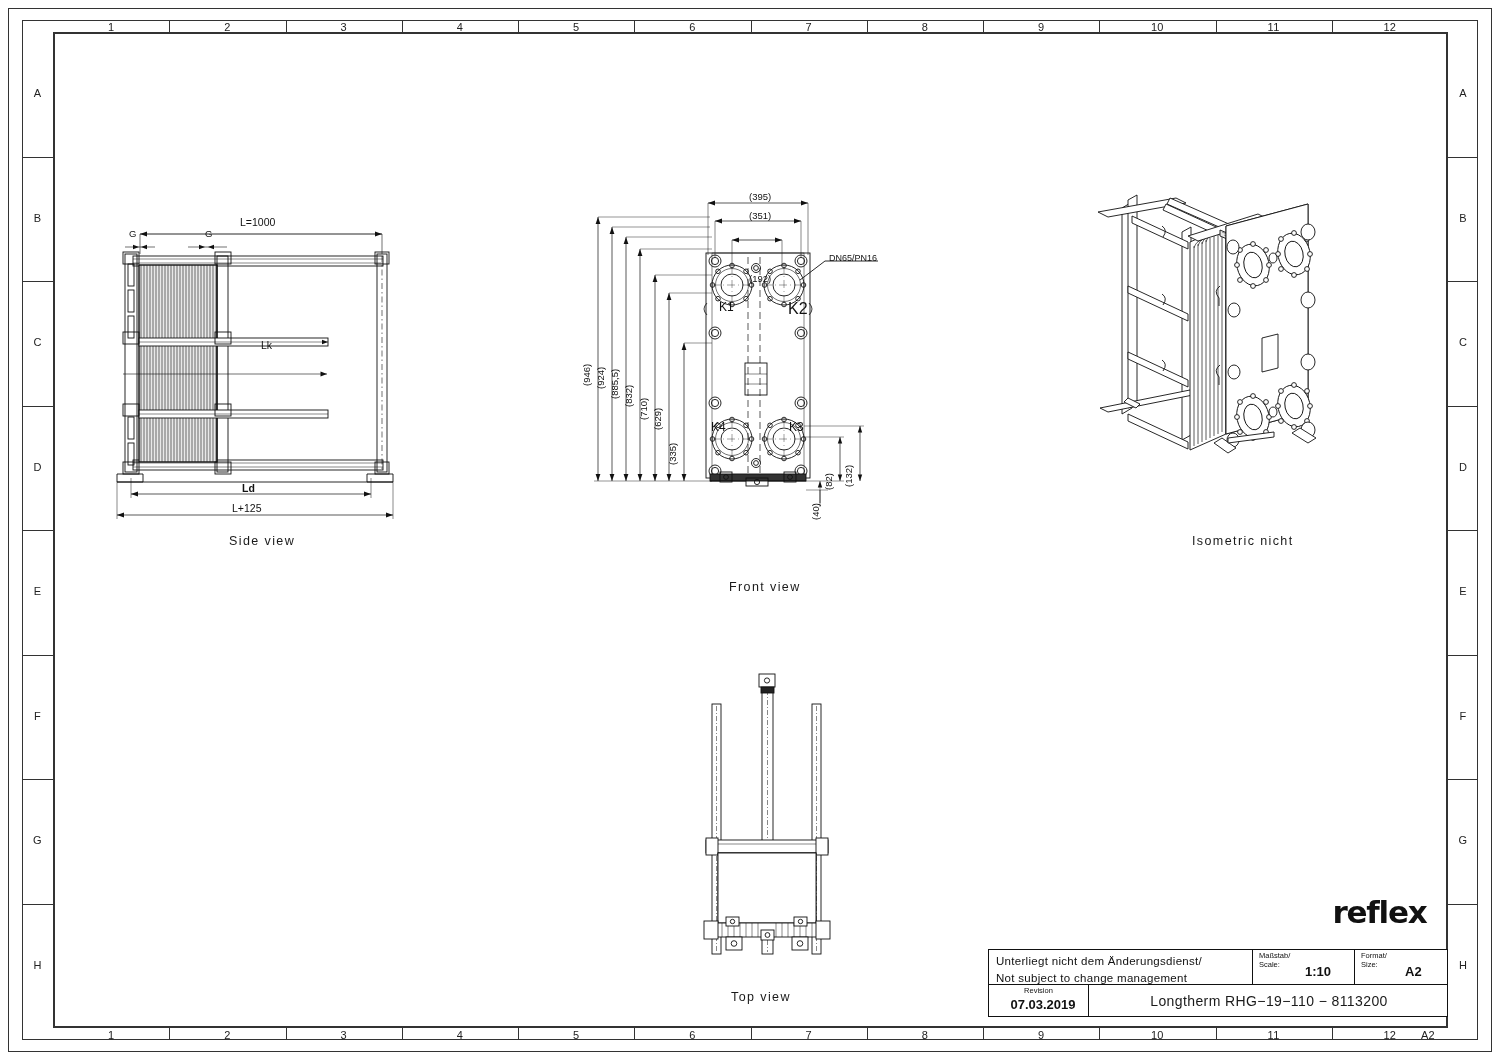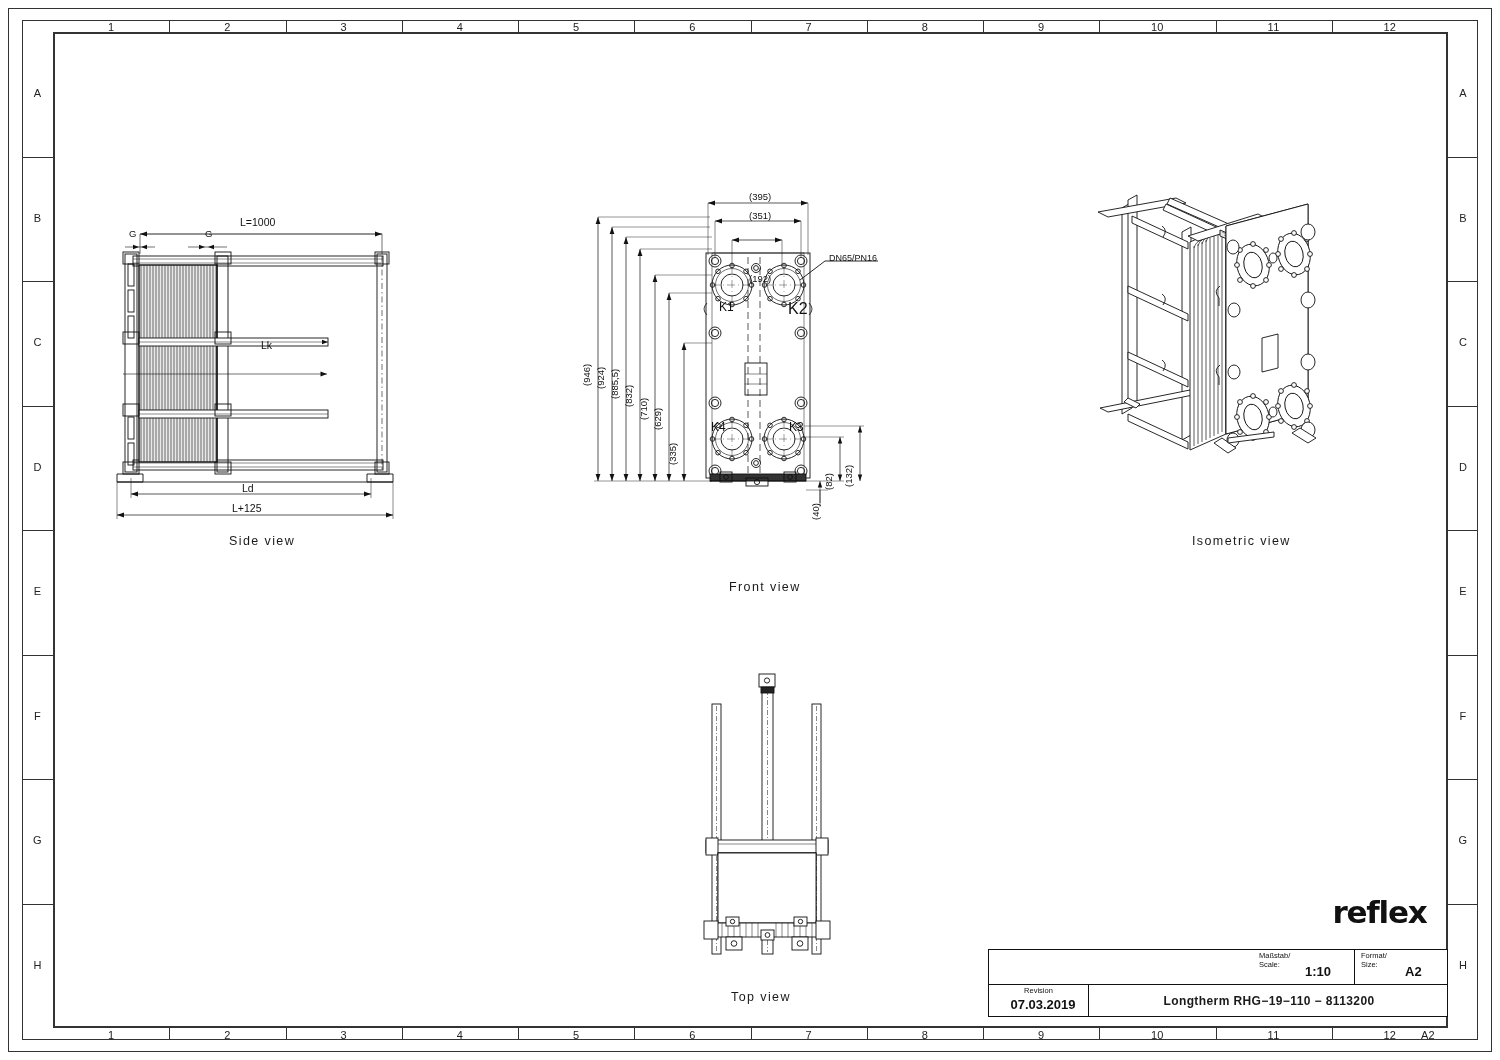--- a/index.html
+++ b/index.html
@@ -238,21 +238,21 @@
         <line x1="22" y1="270" x2="22" y2="307" stroke-width="0.5"></line>
         <line x1="298" y1="270" x2="298" y2="307" stroke-width="0.5"></line>
       </g>
     </svg>
   </div>
 
   <div class="dim-txt" style="left:240px;top:217px;font-size:10.5px;">L=1000</div>
   <div class="dim-txt" style="left:129px;top:229px;">G</div>
   <div class="dim-txt" style="left:205px;top:229px;">G</div>
   <div class="dim-txt" style="left:261px;top:340px;font-size:10.5px;text-align:right;">Lk</div>
-  <div class="dim-txt" style="left:242px;top:483px;font-size:10.5px;">Ld</div>
+  <div class="dim-txt" style="left:242px;top:483px;font-size:10.5px;font-weight:bold;">Ld</div>
   <div class="dim-txt" style="left:232px;top:503px;font-size:10.5px;">L+125</div>
   <div class="view-caption" style="left:229px;top:534px;">Side  view</div>
 
   <div class="svgbox" style="left:560px;top:185px;width:330px;height:350px;">
     <svg width="330" height="350" viewBox="0 0 330 350">
       <g stroke="#111" fill="none" stroke-width="0.9">
 
         <line x1="148" y1="18" x2="248" y2="18" stroke-width="0.7"></line>
         <path d="M148 18 l7 -2.5 v5 z" fill="#111" stroke="none"></path>
         <path d="M248 18 l-7 -2.5 v5 z" fill="#111" stroke="none"></path>
@@ -581,21 +581,21 @@
         <path d="M92 170 q6 4 1 11" fill="none"></path>
 
         <path d="M152 248 l14 10 l-8 5 l-14 -10 z"></path>
         <path d="M230 238 l16 10 l-8 5 l-16 -10 z"></path>
         <path d="M158 248 l46 -6 l0 5 l-46 6 z"></path>
         <path d="M58 208 l12 6 l-4 4 l-12 -6 z"></path>
       </g>
     </svg>
   </div>
 
-  <div class="view-caption" style="left:1192px;top:534px;">Isometric  view</div>
+  <div class="view-caption" style="left:1192px;top:534px;">Isometric  nicht</div>
 
   <div class="svgbox" style="left:690px;top:672px;width:160px;height:310px;">
     <svg width="160" height="310" viewBox="0 0 160 310">
       <g stroke="#111" fill="#fff" stroke-width="0.9">
 
         <rect x="22" y="32" width="9" height="250"></rect>
         <line x1="26.5" y1="34" x2="26.5" y2="280" stroke-dasharray="5 2 1 2" stroke-width="0.5"></line>
         <rect x="72" y="16" width="11" height="266"></rect>
         <line x1="77.5" y1="18" x2="77.5" y2="280" stroke-dasharray="5 2 1 2" stroke-width="0.5"></line>
         <rect x="122" y="32" width="9" height="250"></rect>
@@ -673,36 +673,40 @@
 
   <div class="view-caption" style="left:731px;top:990px;">Top  view</div>
 
   <div id="logo" style="left:1327px;top:886px;width:115px;height:52px;">
     <div class="inner">
       <span class="word">reflex</span>
     </div>
   </div>
 
   <div class="tb" style="left:988px;top:949px;width:460px;height:36px;">
+    <div class="tb-cell" style="left:0;width:264px;padding:3px 7px;">
+      <div class="tb-txt">Unterliegt nicht dem Änderungsdienst/</div>
+      <div class="tb-txt">Not subject to change management</div>
+    </div>
     <div class="tb-cell" style="left:264px;width:102px;padding:2px 6px;position:absolute;">
       <span class="tb-lbl">Maßstab/</span>
       <span class="tb-lbl">Scale:</span>
       <span class="tb-val" style="position:absolute;left:52px;top:15px;">1:10</span>
     </div>
     <div class="tb-cell" style="left:366px;width:94px;border-right:none;padding:2px 6px;">
       <span class="tb-lbl">Format/</span>
       <span class="tb-lbl">Size:</span>
       <span class="tb-val" style="position:absolute;left:50px;top:15px;">A2</span>
     </div>
   </div>
 
   <div class="tb" style="left:988px;top:985px;width:460px;height:32px;border-top:none;">
     <div class="tb-cell" style="left:0;width:100px;padding:2px 6px;text-align:center;">
       <span class="tb-lbl">Revision</span>
       <span class="tb-val" style="display:block;margin-top:2px;margin-left:9px;">07.03.2019</span>
     </div>
     <div class="tb-cell" style="left:100px;width:360px;border-right:none;
                 display:flex;align-items:center;justify-content:center;">
-      <span style="font-size:12px;font-weight:bold;letter-spacing:.4px;">Longtherm  RHG−19−110  −  8113200</span>
+      <span style="font-size:14px;font-weight:normal;letter-spacing:.4px;">Longtherm  RHG−19−110  −  8113200</span>
     </div>
   </div>
 
 </div>
 
 </body></html>

